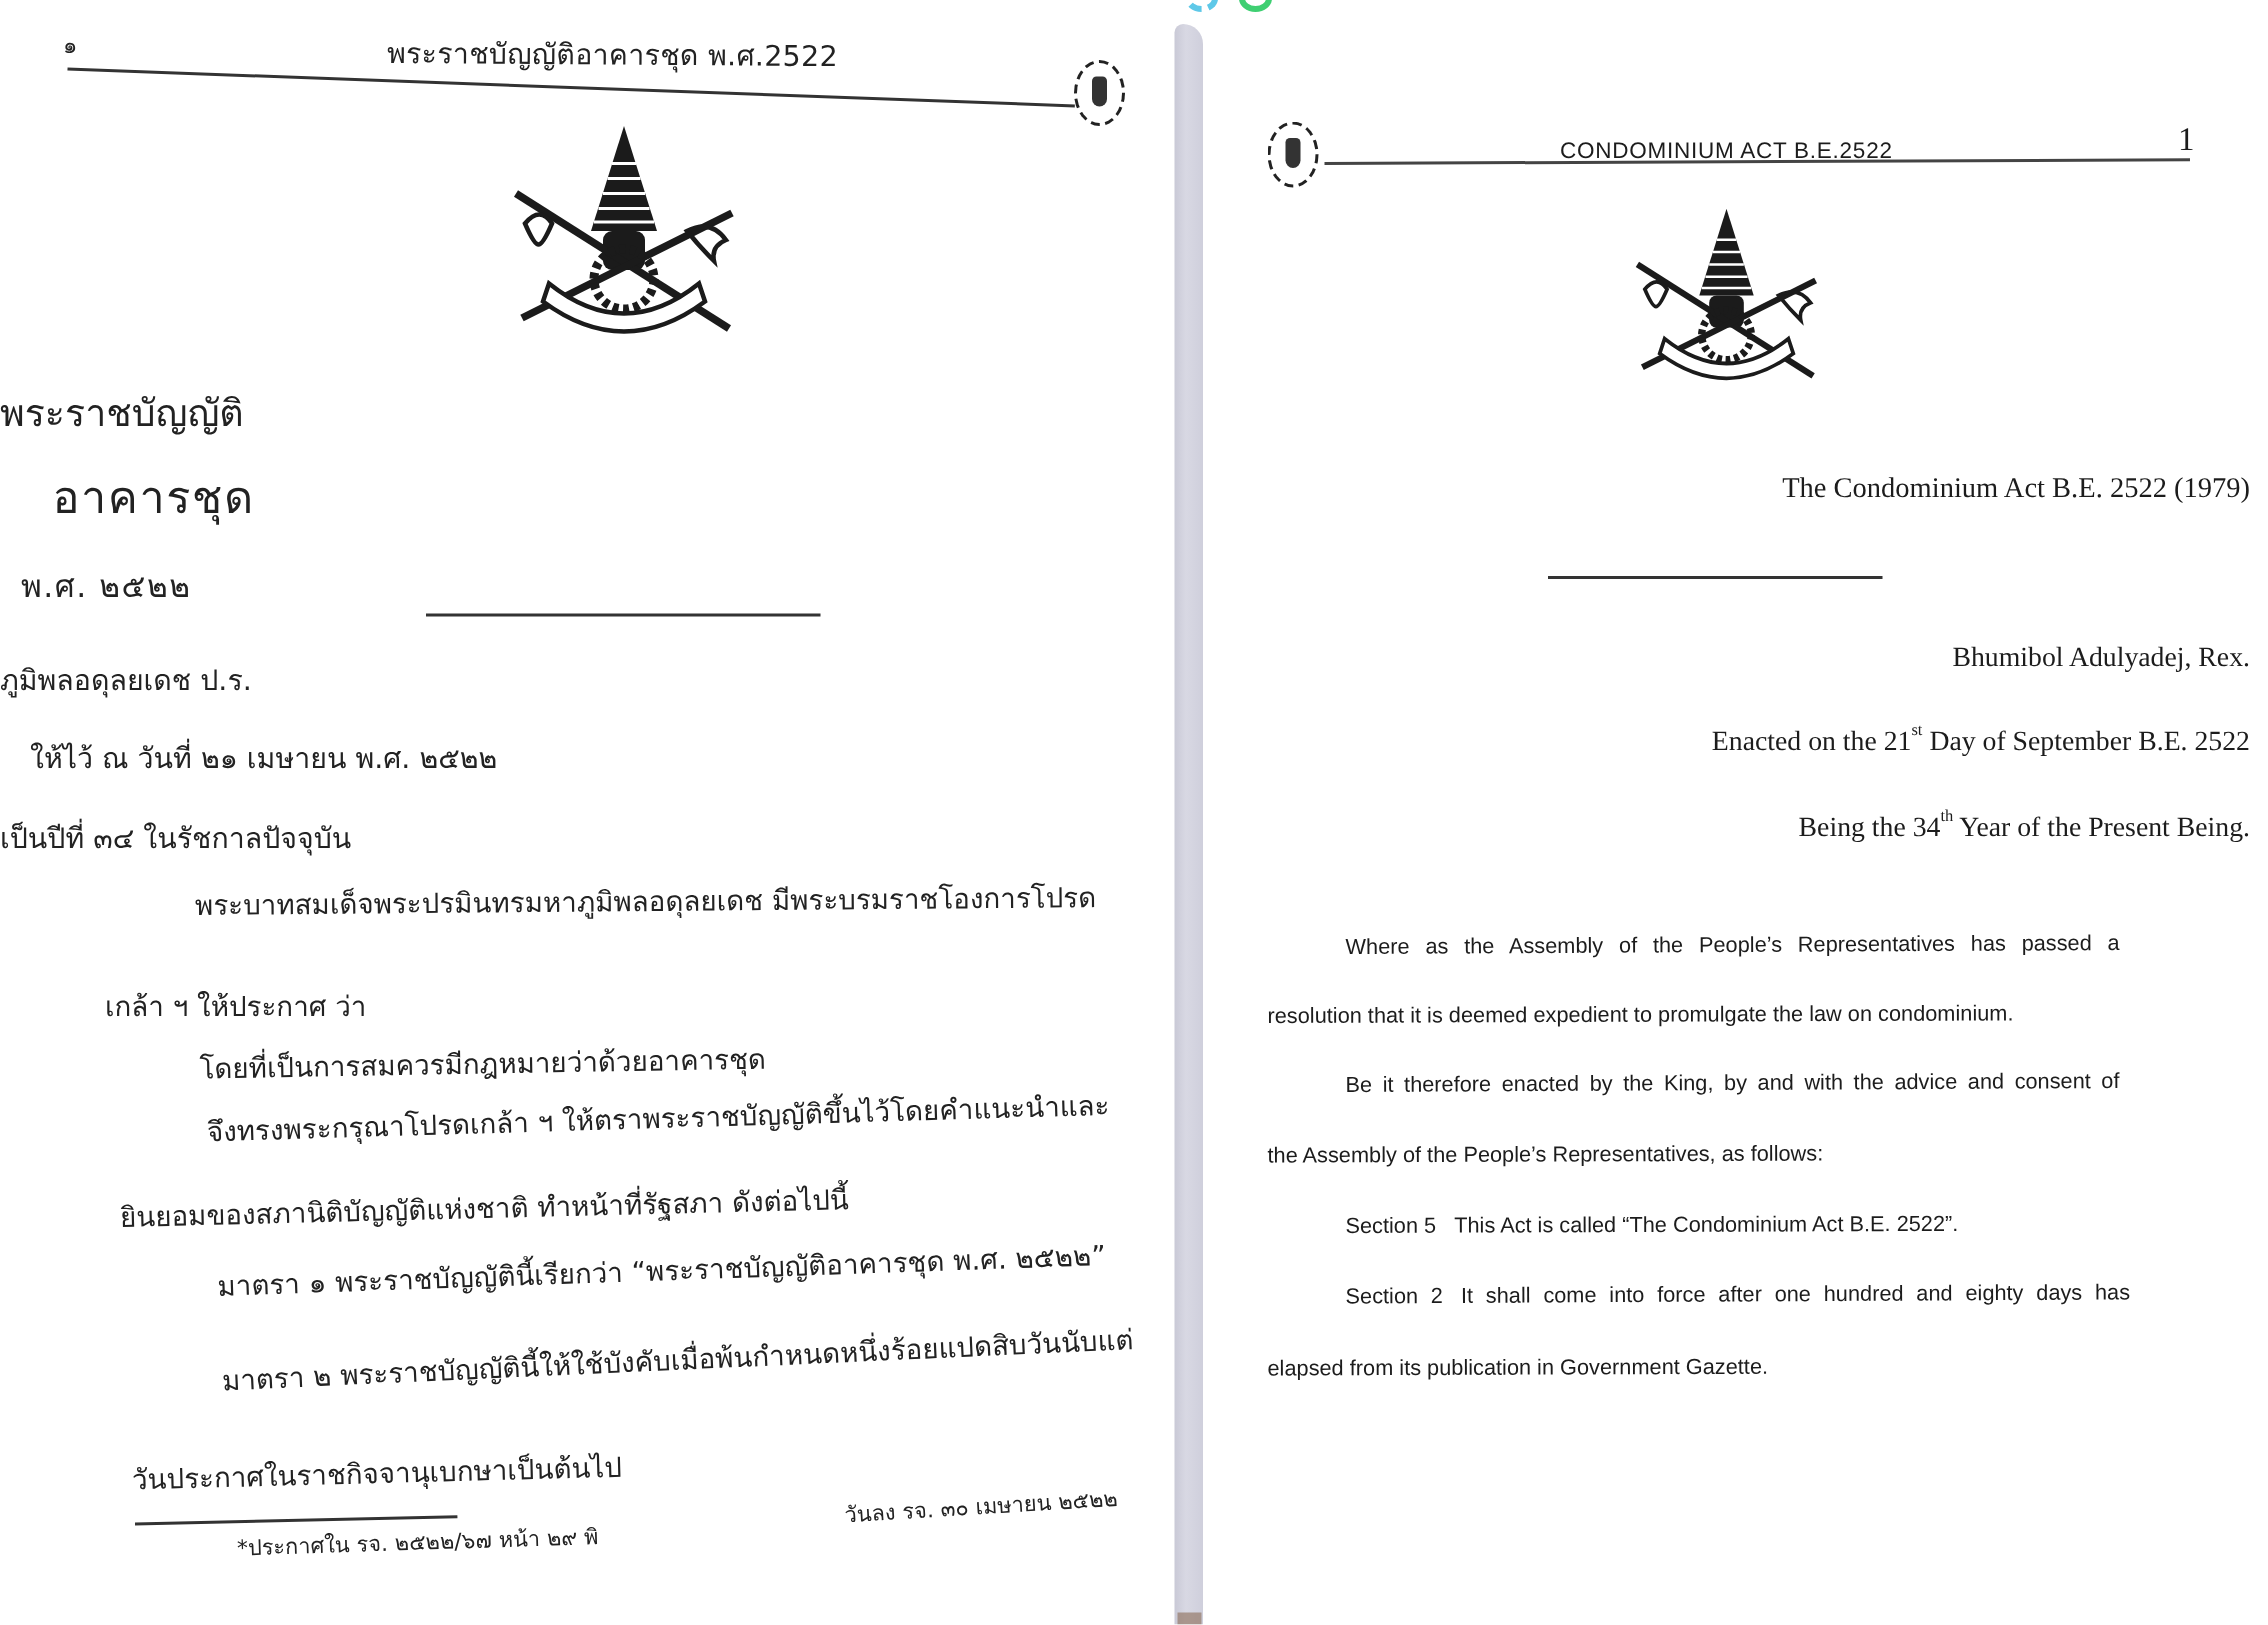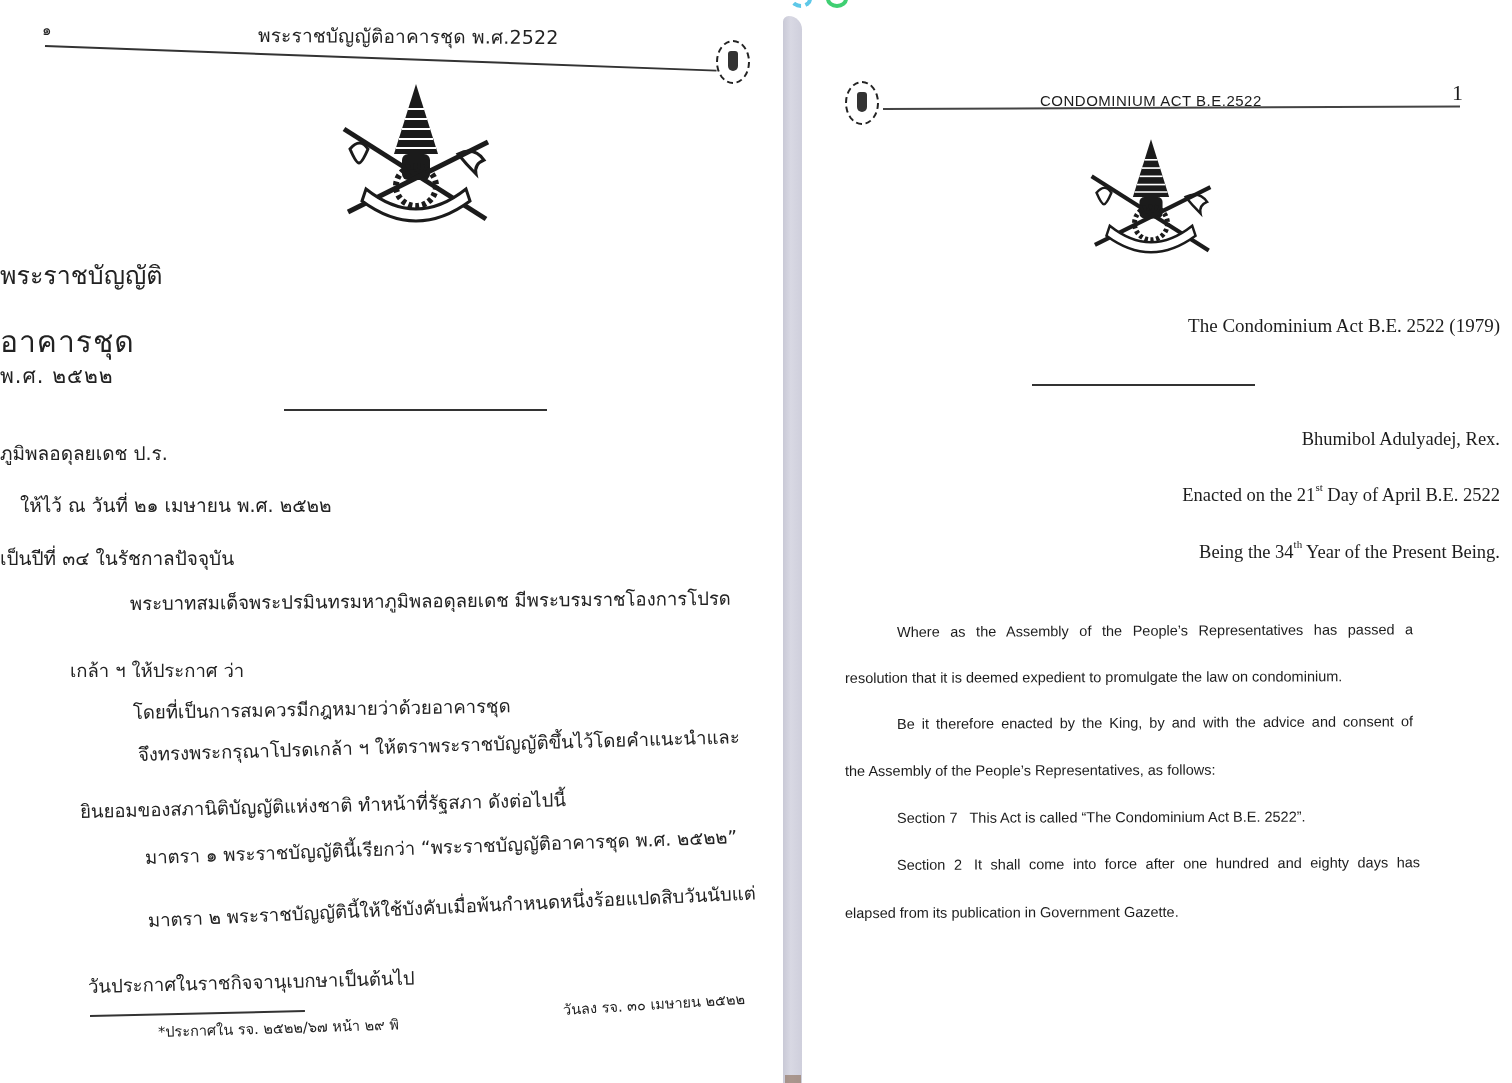--- a/index.html
+++ b/index.html
@@ -35,22 +35,22 @@
 
   
   .emblem { position: absolute; }
   .emblem svg { display: block; }
   .l-emblem { left: 336px; top: 84px; }
   .r-emblem { left: 1085px; top: 137px; }
 
   
   .center-l { left: 0; width: 835px; }
   .l-t1 { top: 255px; font-size: 25px; }
-  .l-t2 { top: 318px; font-size: 30px; letter-spacing: 1px; }
-  .l-t3 { top: 359px; font-size: 21px; letter-spacing: 1px; }
+  .l-t2 { top: 308px; font-size: 30px; letter-spacing: 1px; padding-left: 35px; }
+  .l-t3 { top: 374px; font-size: 21px; letter-spacing: 1px; margin-left: 14px; }
   .l-rule { left: 284px; top: 409px; width: 263px; height: 2px; background: #333; }
   .l-king { top: 438px; font-size: 19px; }
   .l-date { top: 490px; font-size: 19px; padding-left: 20px; }
   .l-reign { top: 543px; font-size: 19px; }
 
   .l-p { font-size: 18.5px; }
   .l-p1 { left: 130px; top: 589px; transform: rotate(-0.5deg); transform-origin: left center; }
   .l-p2 { left: 70px; top: 656px; text-align: right; }
   .l-p3 { left: 133px; top: 698px; transform: rotate(-1deg); transform-origin: left center; }
   .l-p4 { left: 138px; top: 740px; transform: rotate(-1.7deg); transform-origin: left center; }
@@ -162,22 +162,22 @@
     <circle cx="80" cy="102" r="20" fill="none" stroke="#1b1b1b" stroke-width="6" stroke-dasharray="4 3"></circle>
     <path d="M14,65 q10,-12 18,0 q-6,14 -9,14 q-3,0 -9,-14z" fill="none" stroke="#1b1b1b" stroke-width="3"></path>
     <path d="M122,70 q16,-8 26,6 q-10,4 -8,14 q-10,-10 -18,-20z" fill="none" stroke="#1b1b1b" stroke-width="3"></path>
     <path d="M30,105 q50,40 100,0 l4,12 q-54,40 -108,0z" fill="#fff" stroke="#1b1b1b" stroke-width="3"></path>
   </svg>
 </div>
 
 <div class="abs eng center-r r-title">The Condominium Act B.E. 2522 (1979)</div>
 <div class="abs r-rule"></div>
 <div class="abs eng center-r r-king">Bhumibol Adulyadej, Rex.</div>
-<div class="abs eng center-r r-enact"><span>Enacted on the 21</span><sup class="ord">st</sup><span> Day of April B.E. 2522</span></div>
+<div class="abs eng center-r r-enact"><span>Enacted on the 21</span><sup class="ord">st</sup><span> Day of September B.E. 2522</span></div>
 <div class="abs eng center-r r-reign"><span>Being the 34</span><sup class="ord">th</sup><span> Year of the Present Being.</span></div>
 
 <div class="abs eng r-p r-p1">Where as the Assembly of the People’s Representatives has passed a</div>
 <div class="abs eng r-p r-p2">resolution that it is deemed expedient to promulgate the law on condominium.</div>
 <div class="abs eng r-p r-p3">Be it therefore enacted by the King, by and with the advice and consent of</div>
 <div class="abs eng r-p r-p4">the Assembly of the People’s Representatives, as follows:</div>
-<div class="abs eng r-p r-s1"><span class="sec-label">Section 7</span><span>This Act is called “The Condominium Act B.E. 2522”.</span></div>
+<div class="abs eng r-p r-s1"><span class="sec-label">Section 5</span><span>This Act is called “The Condominium Act B.E. 2522”.</span></div>
 <div class="abs eng r-p r-s2"><span class="sec-label">Section 2</span><span>It shall come into force after one hundred and eighty days has</span></div>
 <div class="abs eng r-p r-p5">elapsed from its publication in Government Gazette.</div>
 
 </body></html>

